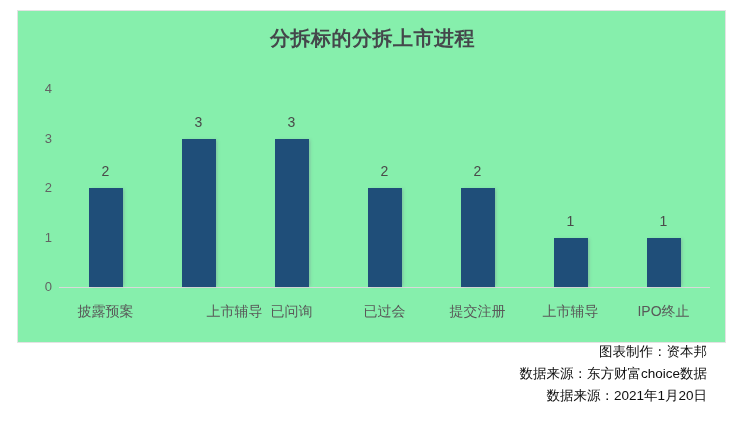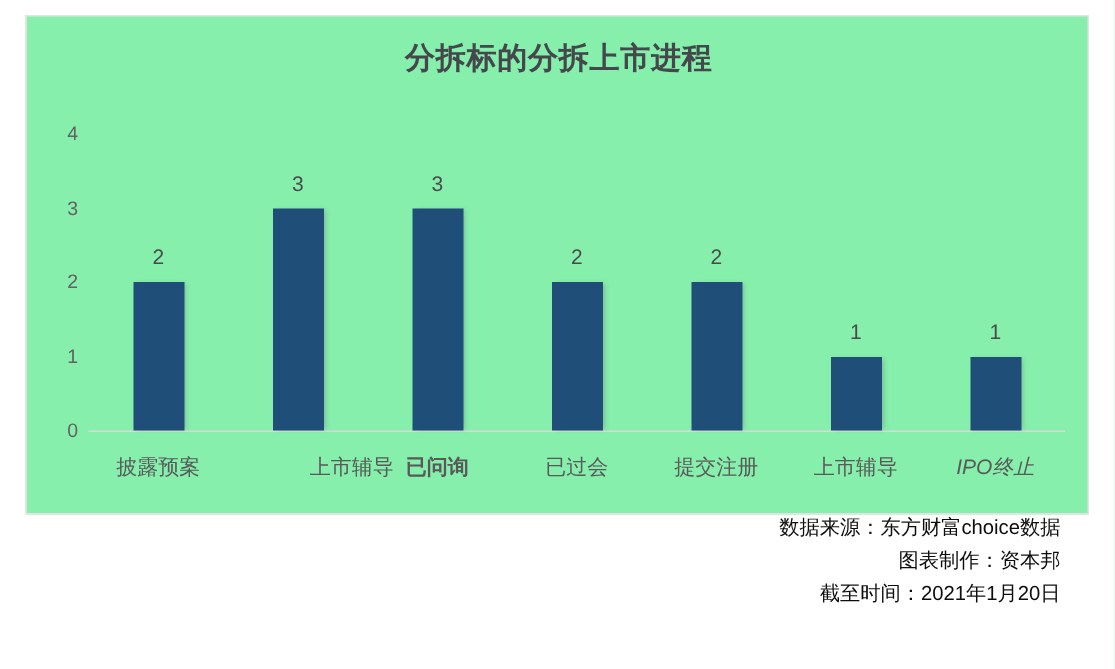--- a/index.html
+++ b/index.html
@@ -151,45 +151,45 @@
           <div class="cat-label" style="color: rgb(89, 89, 89);">披露预案</div>
         </div>
         <div class="bar-slot" style="left: 93px; width: 93px;">
           <div class="bar" style="height: 148.5px; background: rgb(31, 78, 121);"></div>
           <div class="bar-value" style="top: 103.5px; color: rgb(74, 74, 74);">3</div>
           <div class="cat-label" style="color: rgb(89, 89, 89); margin-left: 36px;">上市辅导</div>
         </div>
         <div class="bar-slot" style="left: 186px; width: 93px;">
           <div class="bar" style="height: 148.5px; background: rgb(31, 78, 121);"></div>
           <div class="bar-value" style="top: 103.5px; color: rgb(74, 74, 74);">3</div>
-          <div class="cat-label" style="color: rgb(89, 89, 89); font-weight: bold;">已问询</div>
+          <div class="cat-label" style="color: rgb(89, 89, 89);">已问询</div>
         </div>
         <div class="bar-slot" style="left: 279px; width: 93px;">
           <div class="bar" style="height: 99px; background: rgb(31, 78, 121);"></div>
           <div class="bar-value" style="top: 153px; color: rgb(74, 74, 74);">2</div>
           <div class="cat-label" style="color: rgb(89, 89, 89);">已过会</div>
         </div>
         <div class="bar-slot" style="left: 372px; width: 93px;">
           <div class="bar" style="height: 99px; background: rgb(31, 78, 121);"></div>
           <div class="bar-value" style="top: 153px; color: rgb(74, 74, 74);">2</div>
           <div class="cat-label" style="color: rgb(89, 89, 89); text-align: center;">提交注册</div>
         </div>
         <div class="bar-slot" style="left: 465px; width: 93px;">
           <div class="bar" style="height: 49.5px; background: rgb(31, 78, 121);"></div>
           <div class="bar-value" style="top: 202.5px; color: rgb(74, 74, 74);">1</div>
           <div class="cat-label" style="color: rgb(89, 89, 89);">上市辅导</div>
         </div>
         <div class="bar-slot" style="left: 558px; width: 93px;">
           <div class="bar" style="height: 49.5px; background: rgb(31, 78, 121);"></div>
           <div class="bar-value" style="top: 202.5px; color: rgb(74, 74, 74);">1</div>
-          <div class="cat-label" style="color: rgb(89, 89, 89); font-style: italic;">IPO终止</div>
+          <div class="cat-label" style="color: rgb(89, 89, 89);">IPO终止</div>
         </div>
       </div>
 
   </div>
 
   <div class="footer-notes" id="footer-notes">
+      <div class="footer-line">图表制作：资本邦</div>
       <div class="footer-line">数据来源：东方财富choice数据</div>
-      <div class="footer-line">图表制作：资本邦</div>
-      <div class="footer-line">截至时间：2021年1月20日</div>
+      <div class="footer-line">数据来源：2021年1月20日</div>
     </div>
 
 </div>
 
 </body></html>

